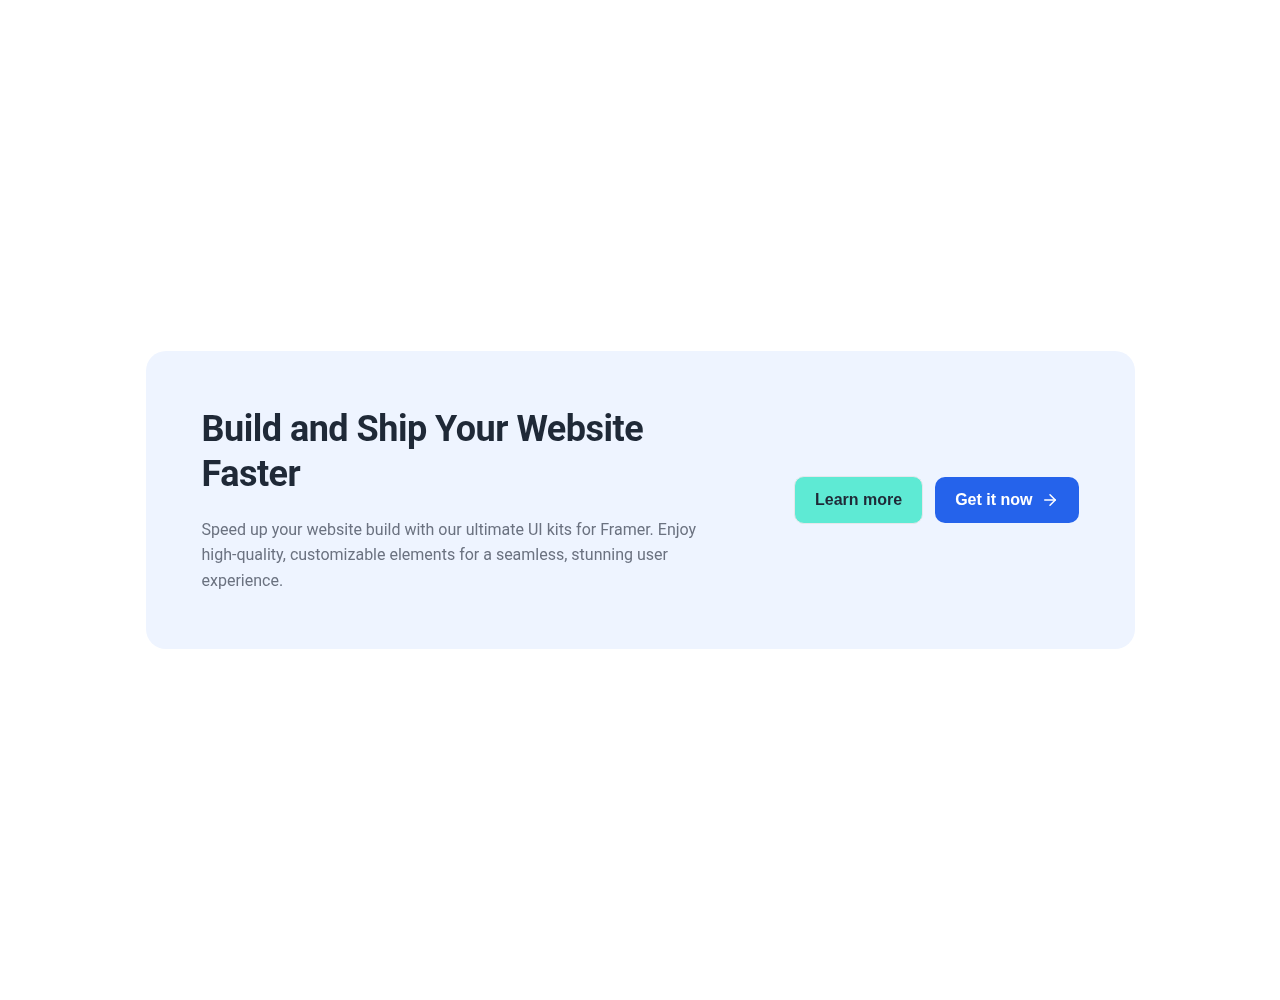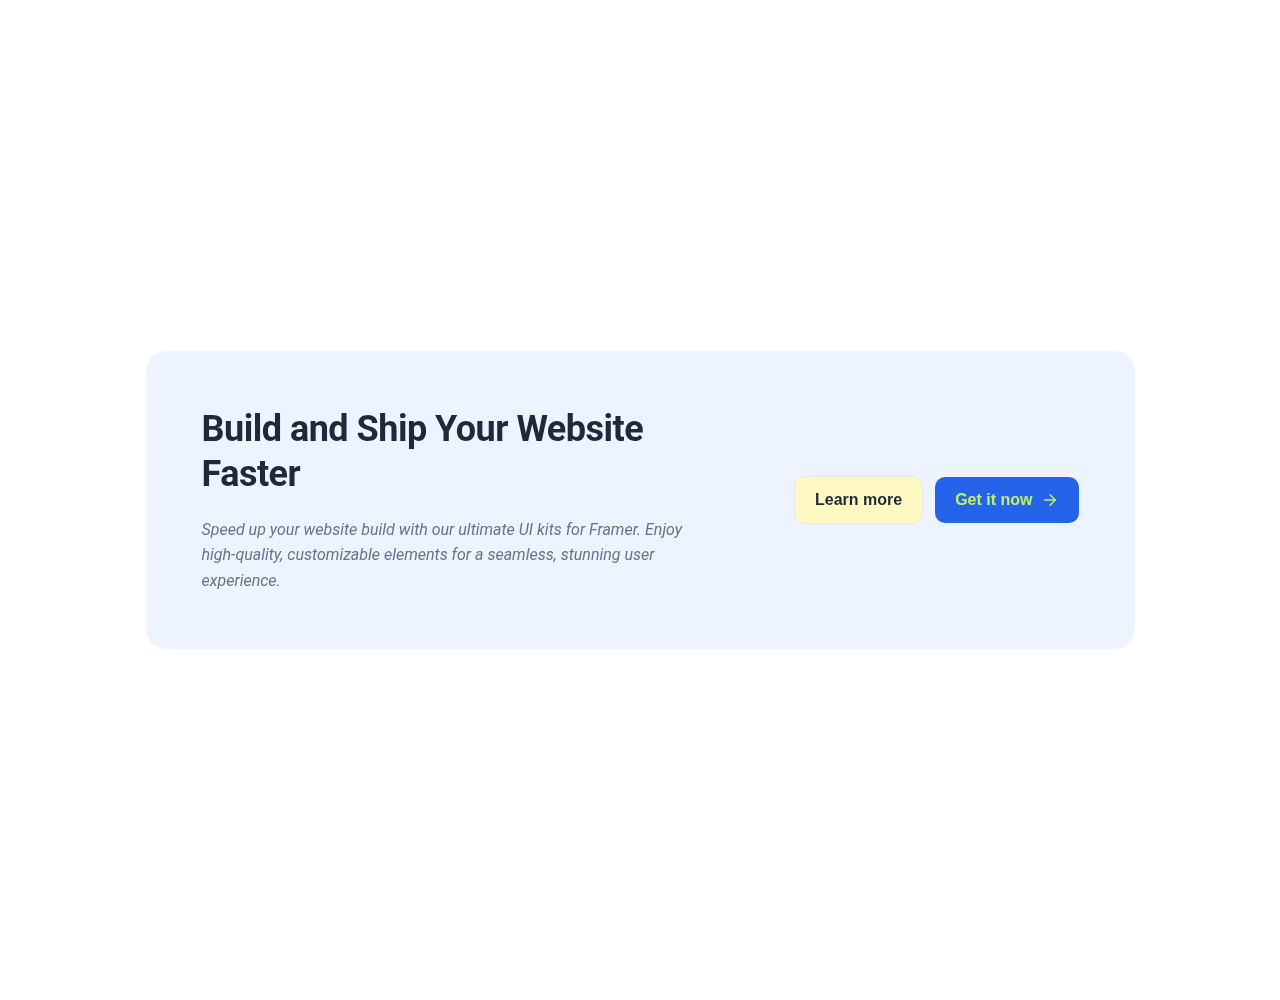--- a/index.html
+++ b/index.html
@@ -38,21 +38,20 @@
       color: #1f2937;
       line-height: 1.25;
       margin-bottom: 20px;
       letter-spacing: -0.5px;
     }
 
     .cta-description {
       font-size: 16px;
       color: #6b7280;
       line-height: 1.6;
-      font-style: italic;
     }
 
     .cta-buttons {
       display: flex;
       gap: 12px;
       align-items: center;
       flex-shrink: 0;
     }
 
     .btn {
@@ -62,28 +61,28 @@
       font-weight: 600;
       cursor: pointer;
       border: none;
       display: inline-flex;
       align-items: center;
       gap: 8px;
       white-space: nowrap;
     }
 
     .btn-secondary {
-      background: #fef9c3;
+      background: #5eead4;
       color: #1f2937;
       border: 1px solid #e5e7eb;
     }
 
     .btn-primary {
       background: #2563eb;
-      color: #bef264;
+      color: #ffffff;
     }
 
     .arrow-icon {
       display: inline-flex;
       align-items: center;
     }
 
     .arrow-icon svg {
       width: 18px;
       height: 18px;

